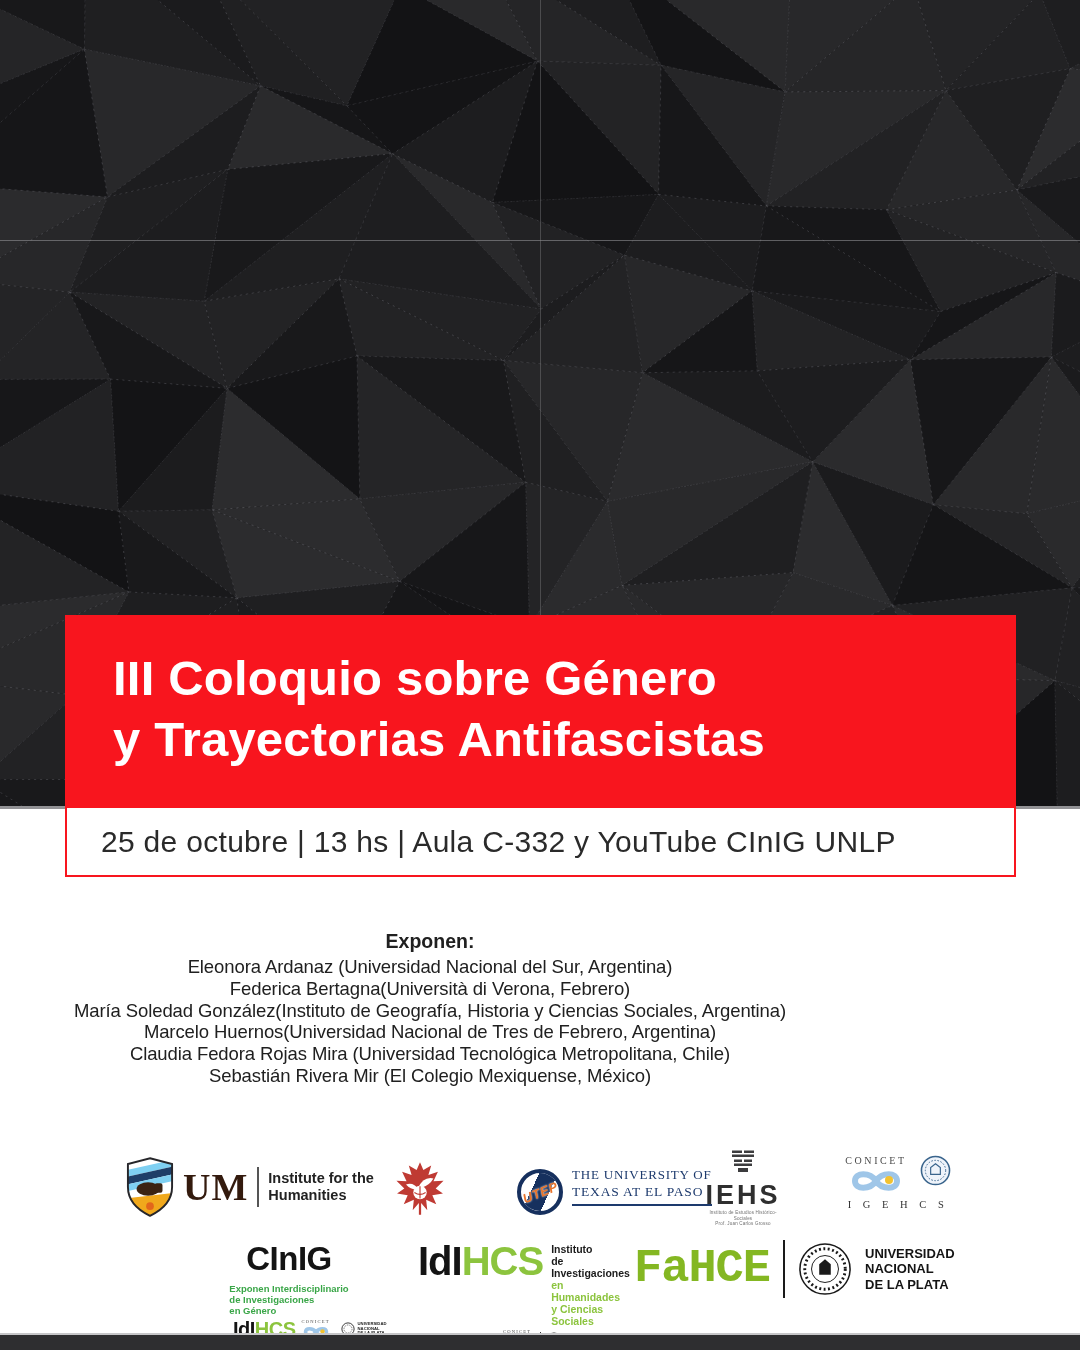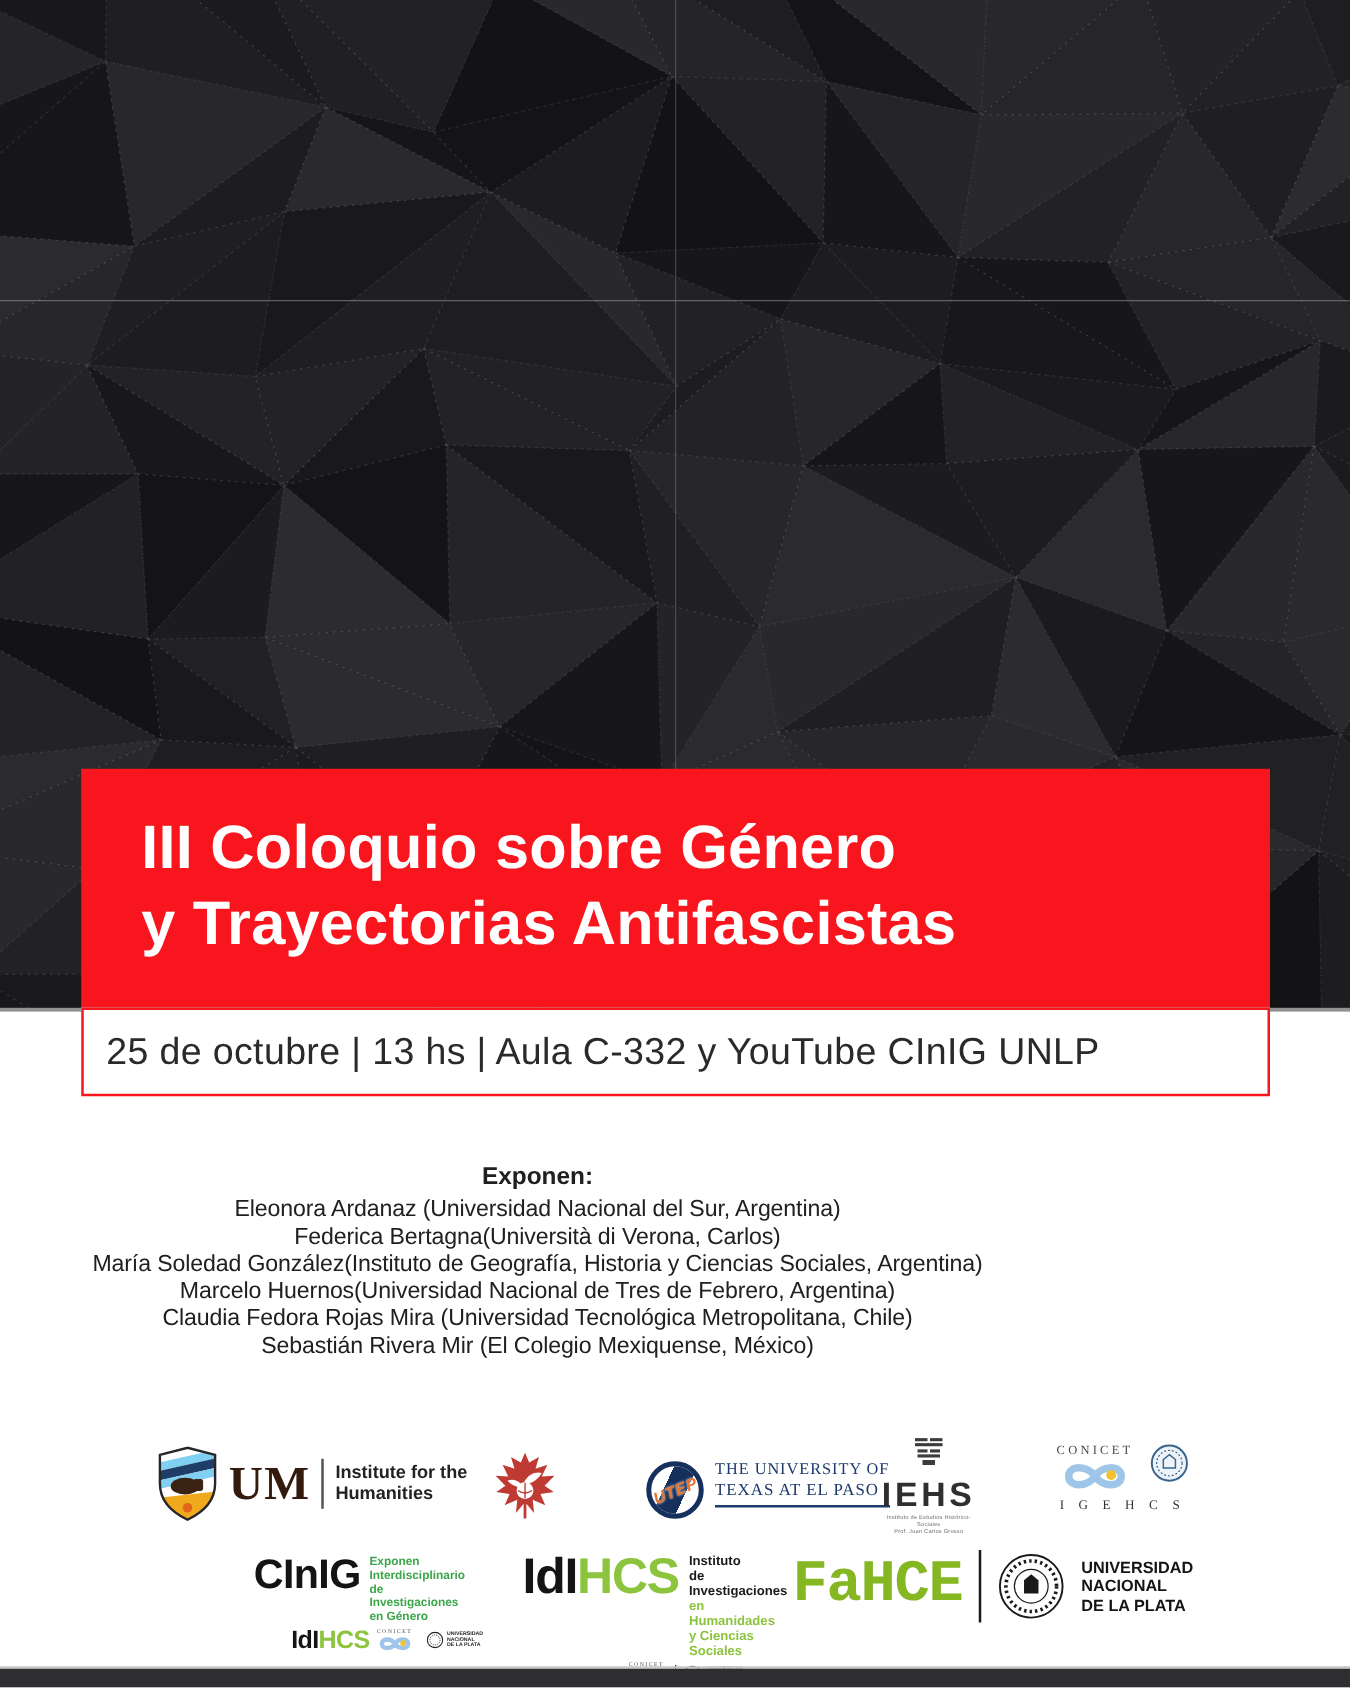--- a/index.html
+++ b/index.html
@@ -17,21 +17,21 @@
   .red-banner{
     position:absolute;left:65px;top:615px;width:951px;height:191px;
     background:var(--accent-red,#f8151e);
     box-sizing:border-box;padding:33px 20px 0 48px;
     color:#ffffff;font-weight:700;font-size:49px;line-height:61px;letter-spacing:0.2px;
   }
   
   .date-bar{
     position:absolute;left:65px;top:806px;width:951px;height:71px;
     background:#ffffff;border:2px solid var(--accent-red,#f8151e);box-sizing:border-box;
-    display:flex;align-items:center;padding-left:18px;
+    display:flex;align-items:center;padding-left:34px;
     font-size:30px;color:#2a2a2a;letter-spacing:0.3px;white-space:nowrap;
   }
   
   .speakers{
     position:absolute;left:0;top:929px;width:860px;text-align:center;color:#202020;
   }
   .speakers-heading{font-size:19.5px;font-weight:700;line-height:24px;margin-bottom:3px;}
   .speaker-line{font-size:18.5px;line-height:21.8px;letter-spacing:-0.1px;}
   
   .logo{position:absolute;}
@@ -67,21 +67,21 @@
   .iehs-abbr{font-size:27px;font-weight:700;letter-spacing:3px;line-height:30px;margin-top:2px;}
   .iehs-sub{font-size:4.5px;line-height:5.6px;color:#6f6f6f;letter-spacing:0.2px;}
   
   .logo-igehcs{left:845px;top:1155px;width:106px;}
   .igehcs-top{display:flex;align-items:flex-start;justify-content:space-between;}
   .igehcs-left{display:flex;flex-direction:column;align-items:center;}
   .conicet-word{font-family:"Liberation Serif",serif;font-size:10px;letter-spacing:2.6px;color:#4a4a4a;line-height:12px;}
   .igehcs-bottom{font-family:"Liberation Serif",serif;font-size:10.5px;letter-spacing:4.5px;color:#333;margin-top:4px;text-align:center;}
   
   .logo-cinig{left:203px;top:1243px;width:172px;}
-  .cinig-row1{display:flex;align-items:flex-start;gap:7px;}
+  .cinig-row1{display:flex;align-items:center;gap:7px;flex-direction:column;}
   .cinig-abbr{font-size:33px;font-weight:700;color:#141414;line-height:32px;letter-spacing:-0.5px;}
   .cinig-desc{text-align:left;color:var(--green-cinig,#3aa648);font-size:9.5px;font-weight:700;line-height:11px;padding-top:1px;}
   .cinig-row2{display:flex;align-items:center;gap:5px;margin-top:3px;margin-left:30px;}
   .sub-abbr{font-size:20px;font-weight:700;line-height:20px;letter-spacing:-0.5px;}
   .sub-abbr .black{color:#141414;}
   .sub-abbr .green{color:var(--green-hcs,#8cc43e);}
   .mini-conicet{display:flex;flex-direction:column;align-items:center;}
   .mini-conicet-word{font-family:"Liberation Serif",serif;font-size:4.6px;letter-spacing:1.2px;color:#4a4a4a;line-height:6px;}
   .mini-div{width:1px;height:16px;background:#333;}
   .mini-seal-group{display:flex;align-items:center;gap:3px;}
@@ -301,21 +301,21 @@
     <div>y Trayectorias Antifascistas</div>
   </div>
 
   <div class="date-bar">
     <span>25 de octubre | 13 hs | Aula C-332 y YouTube CInIG UNLP</span>
   </div>
 
   <div class="speakers">
     <div class="speakers-heading">Exponen:</div>
     <div class="speaker-line">Eleonora Ardanaz (Universidad Nacional del Sur, Argentina)</div>
-    <div class="speaker-line">Federica Bertagna(Università di Verona, Carlos)</div>
+    <div class="speaker-line">Federica Bertagna(Università di Verona, Febrero)</div>
     <div class="speaker-line">María Soledad González(Instituto de Geografía, Historia y Ciencias Sociales, Argentina)</div>
     <div class="speaker-line">Marcelo Huernos(Universidad Nacional de Tres de Febrero, Argentina)</div>
     <div class="speaker-line">Claudia Fedora Rojas Mira (Universidad Tecnológica Metropolitana, Chile)</div>
     <div class="speaker-line">Sebastián Rivera Mir (El Colegio Mexiquense, México)</div>
   </div>
 
   <div class="logo logo-um">
     <svg viewBox="0 0 50 62" width="48" height="60">
       <defs>
           <clipPath id="umclip">

